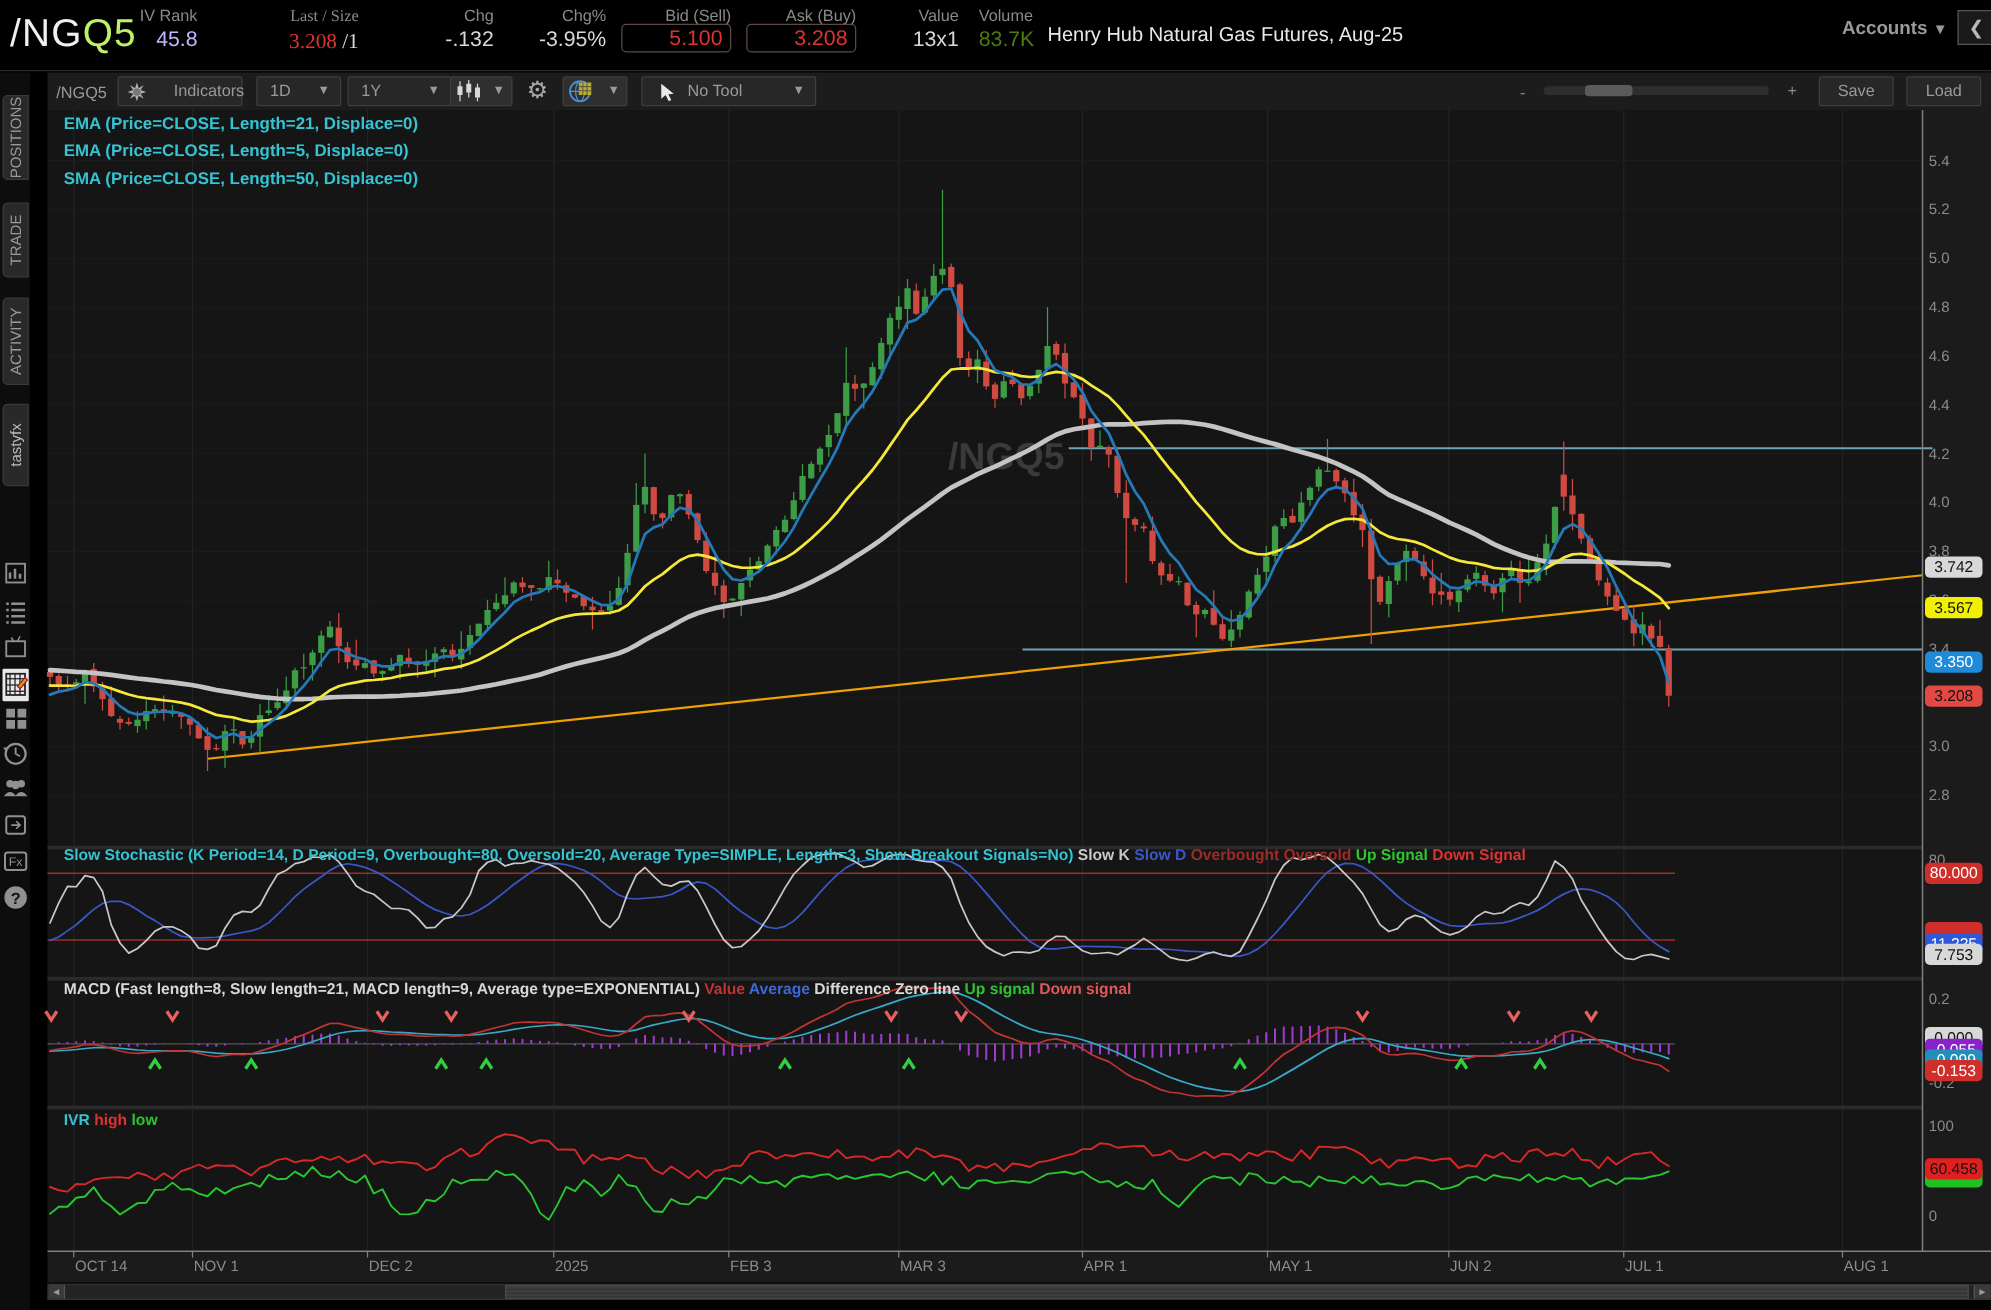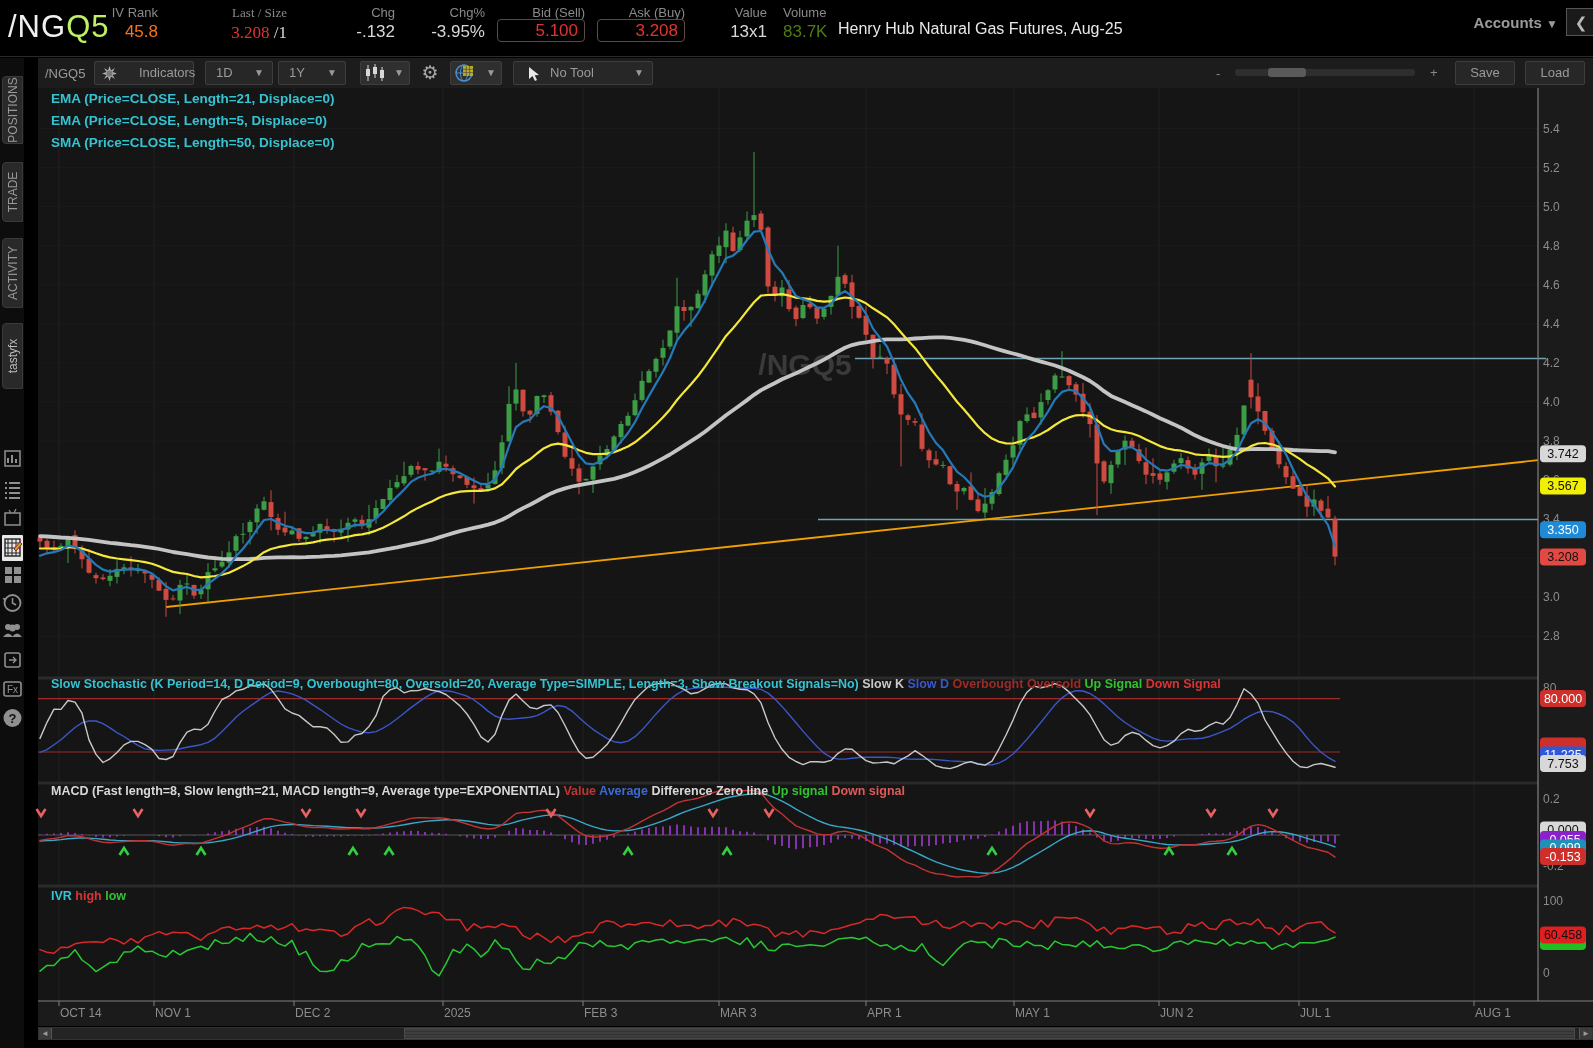--- a/index.html
+++ b/index.html
@@ -16,21 +16,21 @@
 .tbtn { position:absolute; top:3px; height:24px; background:#272727; border:1px solid #3e3e3e; border-radius:2px; color:#9a9a9a; font-size:13px; line-height:22px; }
 .sidebar { position:absolute; left:0; top:58px; width:24px; height:990px; background:#0d0d0d; }
 .vtab { position:absolute; left:2px; width:21px; background:#292929; border:1px solid #3a3a3a; border-radius:4px 0 0 4px; color:#9a9a9a; font-size:12px; }
 .vtab span { position:absolute; left:50%; top:50%; transform:translate(-50%,-50%) rotate(-90deg); white-space:nowrap; }
 svg { position:absolute; left:0; top:0; }
 </style></head><body>
 <div class="topbar">
   <div class="sym">/NG<span class="q5">Q5</span></div>
   <div class="fld" style="left:100px;width:58px;">
       <div class="lab">IV Rank</div>
-      <div class="val" style="color:#f97316;">45.8</div>
+      <div class="val" style="color:#c4b5fd;">45.8</div>
     </div>
   <div class="fld" style="left:180px;width:107px;font-family:Liberation Serif, serif;">
       <div class="lab">Last / Size</div>
       <div class="val"><span class="red">3.208</span> <span style="color:#d8d8d8;">/1</span></div>
     </div>
   <div class="fld" style="left:330px;width:65px;">
       <div class="lab">Chg</div>
       <div class="val red">-.132</div>
     </div>
   <div class="fld" style="left:418px;width:67px;">
@@ -115,21 +115,21 @@
     <text x="12.5" y="665" font-size="13" font-weight="bold" fill="#111" text-anchor="middle" font-family="Liberation Sans, sans-serif">?</text>
   </svg>
 <div class="toolbar">
   <div style="position:absolute;left:7px;top:8px;font-size:13px;color:#9a9a9a;">/NGQ5</div>
   <div class="tbtn" style="left:56px;width:100px;padding-left:44px;">Indicators
     <svg width="17" height="17" style="position:absolute;left:6px;top:3px;" viewBox="0 0 17 17">
         <path d="M8.5 1 L10 5.5 L14 3 L11.5 7 L16 8.5 L11.5 10 L14 14 L10 11.5 L8.5 16 L7 11.5 L3 14 L5.5 10 L1 8.5 L5.5 7 L3 3 L7 5.5 Z" fill="#b0b0b0"></path>
         <circle cx="8.5" cy="8.5" r="3" fill="#777"></circle>
       </svg></div>
   <div class="tbtn" style="left:167px;width:68px;padding-left:10px;">1D <span style="position:absolute;right:8px;font-size:10px;">▼</span></div>
-  <div class="tbtn" style="left:240px;width:68px;padding-left:10px;">1Y <span style="position:absolute;right:8px;font-size:10px;">▼</span></div>
+  <div class="tbtn" style="left:240px;width:83px;padding-left:10px;">1Y <span style="position:absolute;right:8px;font-size:10px;">▼</span></div>
   <div class="tbtn" style="left:322px;width:50px;background:#2f2f2f;">
       <span style="position:absolute;right:5px;font-size:10px;">▼</span>
     <svg width="24" height="18" style="position:absolute;left:3px;top:2px;" viewBox="0 0 24 18">
         <line x1="4" y1="1" x2="4" y2="17" stroke="#d8d8d8" stroke-width="1"></line>
         <rect x="2" y="5" width="4" height="7" fill="#d8d8d8"></rect>
         <line x1="11" y1="0" x2="11" y2="14" stroke="#d8d8d8" stroke-width="1"></line>
         <rect x="9" y="3" width="4" height="7" fill="#d8d8d8"></rect>
         <line x1="18" y1="3" x2="18" y2="17" stroke="#d8d8d8" stroke-width="1"></line>
         <rect x="16" y="6" width="4" height="8" fill="#d8d8d8"></rect>
       </svg>

